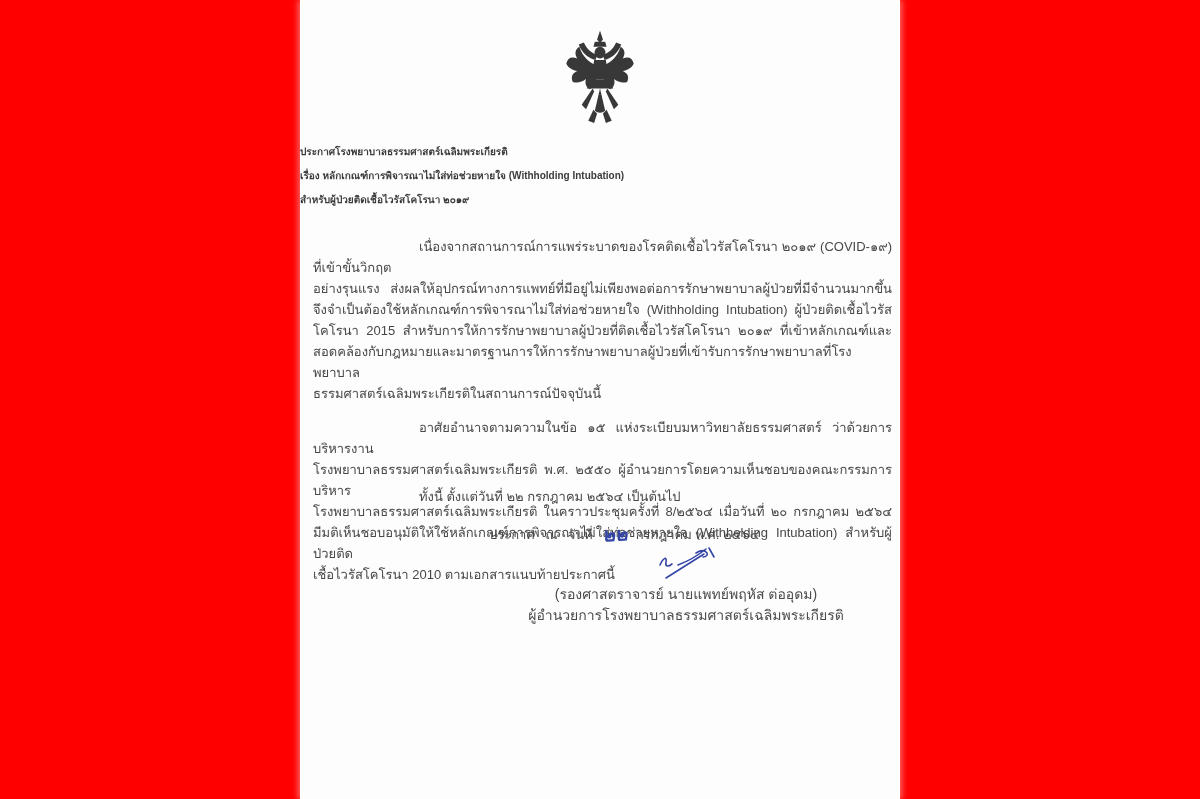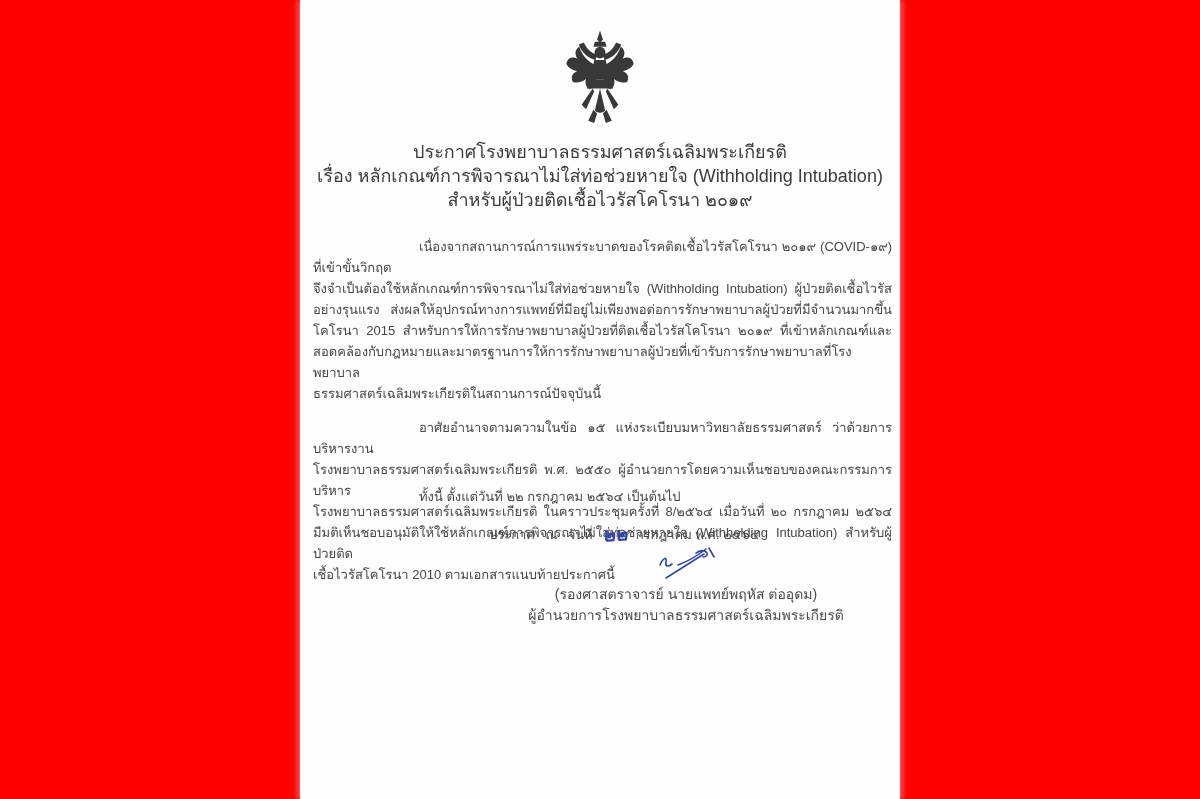--- a/index.html
+++ b/index.html
@@ -23,22 +23,21 @@
   .emblem {
     position:absolute;
     top:30px; left:50%;
     transform:translateX(-50%);
     opacity:.92;
   }
 
   .title-block {
     position:absolute;
     top:140px; left:0; right:0;
-    text-align:center;
-    font-size:18px; font-weight:400;
+    font-size:10px; font-weight:700;
     color:#3b3b3b; line-height:24px;
   }
 
   .para {
     position:absolute;
     left:13px; right:8px;
     font-size:13px; color:#474747; line-height:21px;
   }
   .para1 { top:236px; }
   .para2 { top:369px;margin-top:48px; }
@@ -107,22 +106,22 @@
     </svg>
 
     <div class="title-block">
       <div>ประกาศโรงพยาบาลธรรมศาสตร์เฉลิมพระเกียรติ</div>
       <div>เรื่อง หลักเกณฑ์การพิจารณาไม่ใส่ท่อช่วยหายใจ (Withholding Intubation)</div>
       <div>สำหรับผู้ป่วยติดเชื้อไวรัสโคโรนา ๒๐๑๙</div>
     </div>
 
     <div class="para para1">
       <div class="indent jl">เนื่องจากสถานการณ์การแพร่ระบาดของโรคติดเชื้อไวรัสโคโรนา ๒๐๑๙ (COVID-๑๙) ที่เข้าขั้นวิกฤต</div>
+      <div class="jl">อย่างรุนแรง ส่งผลให้อุปกรณ์ทางการแพทย์ที่มีอยู่ไม่เพียงพอต่อการรักษาพยาบาลผู้ป่วยที่มีจำนวนมากขึ้น</div>
       <div class="jl">จึงจำเป็นต้องใช้หลักเกณฑ์การพิจารณาไม่ใส่ท่อช่วยหายใจ (Withholding Intubation) ผู้ป่วยติดเชื้อไวรัส</div>
-      <div class="jl">อย่างรุนแรง ส่งผลให้อุปกรณ์ทางการแพทย์ที่มีอยู่ไม่เพียงพอต่อการรักษาพยาบาลผู้ป่วยที่มีจำนวนมากขึ้น</div>
       <div class="jl">โคโรนา 2015 สำหรับการให้การรักษาพยาบาลผู้ป่วยที่ติดเชื้อไวรัสโคโรนา ๒๐๑๙ ที่เข้าหลักเกณฑ์และ</div>
       <div class="jl">สอดคล้องกับกฎหมายและมาตรฐานการให้การรักษาพยาบาลผู้ป่วยที่เข้ารับการรักษาพยาบาลที่โรงพยาบาล</div>
       <div>ธรรมศาสตร์เฉลิมพระเกียรติในสถานการณ์ปัจจุบันนี้</div>
     </div>
 
     <div class="para para2">
       <div class="indent jl">อาศัยอำนาจตามความในข้อ ๑๕ แห่งระเบียบมหาวิทยาลัยธรรมศาสตร์ ว่าด้วยการบริหารงาน</div>
       <div class="jl">โรงพยาบาลธรรมศาสตร์เฉลิมพระเกียรติ พ.ศ. ๒๕๕๐ ผู้อำนวยการโดยความเห็นชอบของคณะกรรมการบริหาร</div>
       <div class="jl">โรงพยาบาลธรรมศาสตร์เฉลิมพระเกียรติ ในคราวประชุมครั้งที่ 8/๒๕๖๔ เมื่อวันที่ ๒๐ กรกฎาคม ๒๕๖๔</div>
       <div class="jl">มีมติเห็นชอบอนุมัติให้ใช้หลักเกณฑ์การพิจารณาไม่ใส่ท่อช่วยหายใจ (Withholding Intubation) สำหรับผู้ป่วยติด</div>

